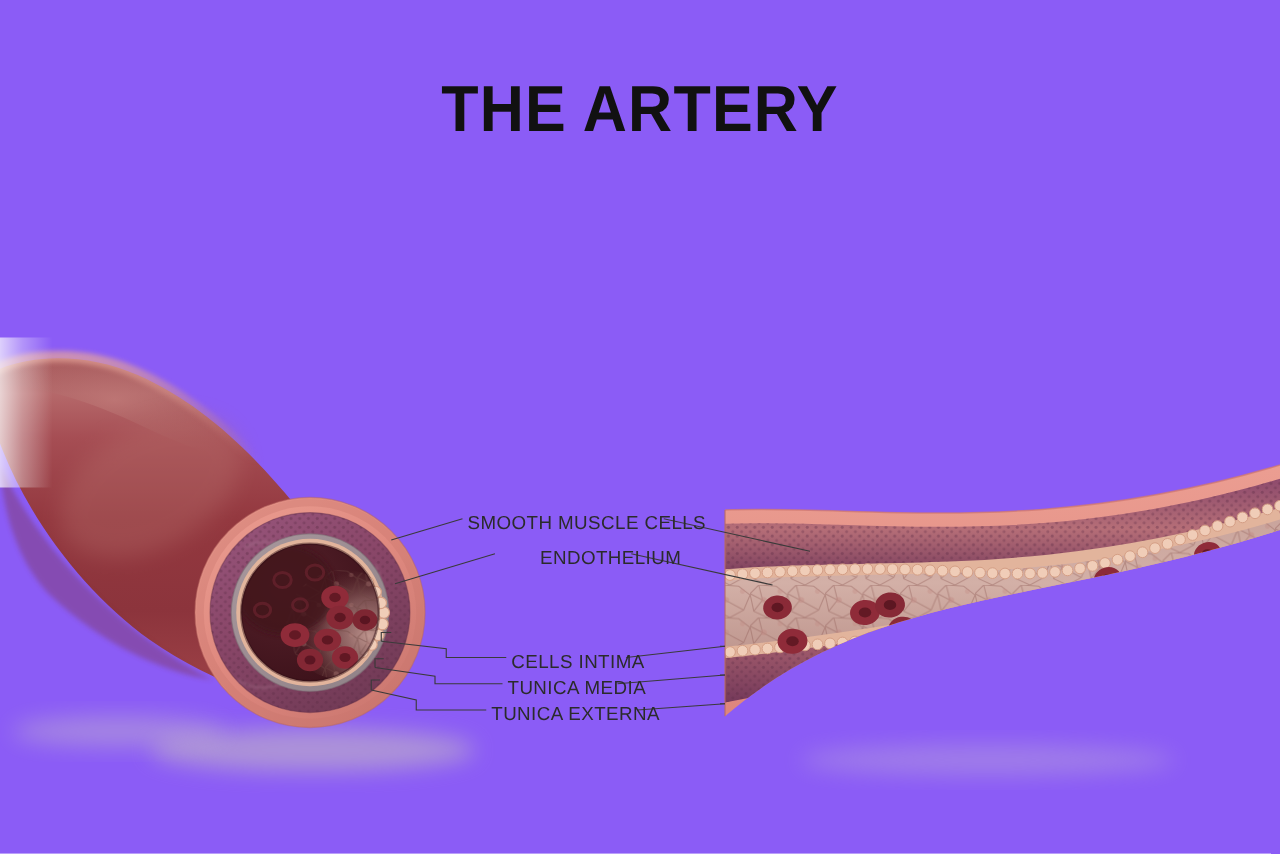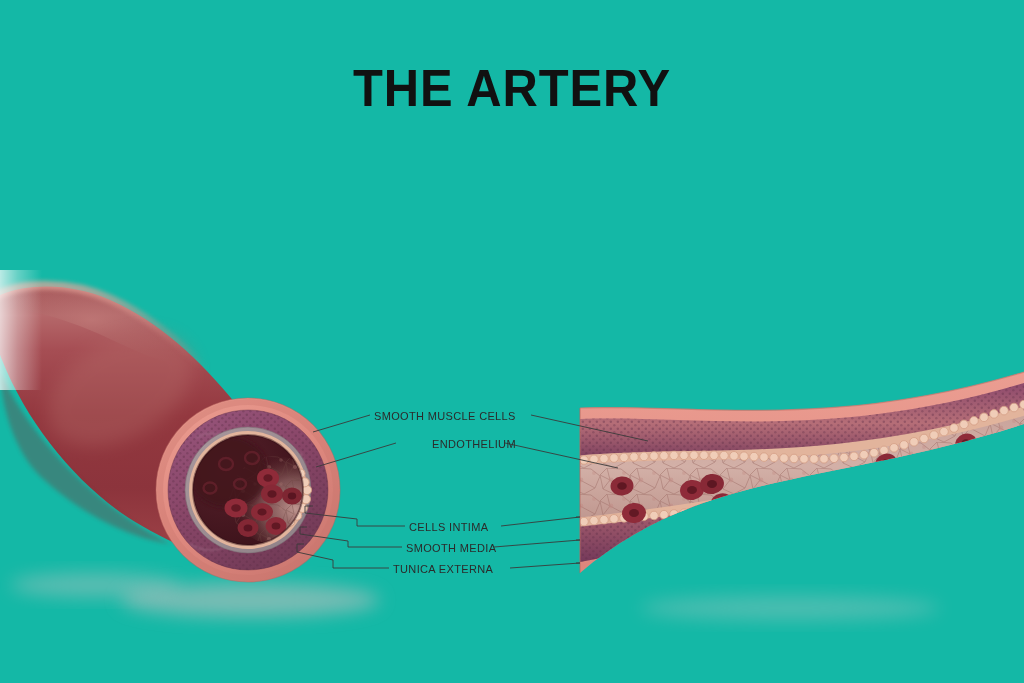--- a/index.html
+++ b/index.html
@@ -12,41 +12,41 @@
     height: 683px;
     position: relative;
     overflow: hidden;
     font-family: "Liberation Sans", sans-serif;
   }
   #stage {
     position: absolute;
     left: 0; top: 0;
     width: 1024px;
     height: 683px;
-    background: #14b8a6;
+    background: #8b5cf6;
   }
   #title {
     position: absolute;
     left: 0;
     top: 62px;
     width: 1024px;
     text-align: center;
     font-family: "Liberation Sans", sans-serif;
     font-weight: bold;
     font-size: 52px;
     letter-spacing: 1px;
     color: #111111;
     transform: scaleX(0.94);
     transform-origin: center top;
     line-height: 1.0;
   }
   .label {
     position: absolute;
     font-family: "Liberation Sans", sans-serif;
-    font-size: 11px;
+    font-size: 15px;
     letter-spacing: 0.35px;
     color: #2b2b2b;
     white-space: nowrap;
   }
   #lbl-smooth { left: 374px; top: 410px; }
   #lbl-endo   { left: 400px; top: 438px; margin-left: 32px; }
   #lbl-intima { left: 409px; top: 521px; }
   #lbl-media  { left: 406px; top: 542px; }
   #lbl-externa{ left: 393px; top: 563px; }
   svg { display: block; }
@@ -532,16 +532,16 @@
       <path d="M305,513 l0,-7 l8,0" stroke-width="0.9"></path>
       <path d="M300,534 l0,-7 l7,0" stroke-width="0.9"></path>
       <path d="M297,552 l0,-8 l7,0" stroke-width="0.9"></path>
       <path d="M580,517 l-4,0 M580,540 l-4,0 M580,563 l-4,0" stroke-width="0.9"></path>
     </g>
   </svg>
 
   <div class="label" id="lbl-smooth">SMOOTH MUSCLE CELLS</div>
   <div class="label" id="lbl-endo">ENDOTHELIUM</div>
   <div class="label" id="lbl-intima">CELLS INTIMA</div>
-  <div class="label" id="lbl-media">SMOOTH MEDIA</div>
+  <div class="label" id="lbl-media">TUNICA MEDIA</div>
   <div class="label" id="lbl-externa">TUNICA EXTERNA</div>
 
 </div>
 
 </body></html>

